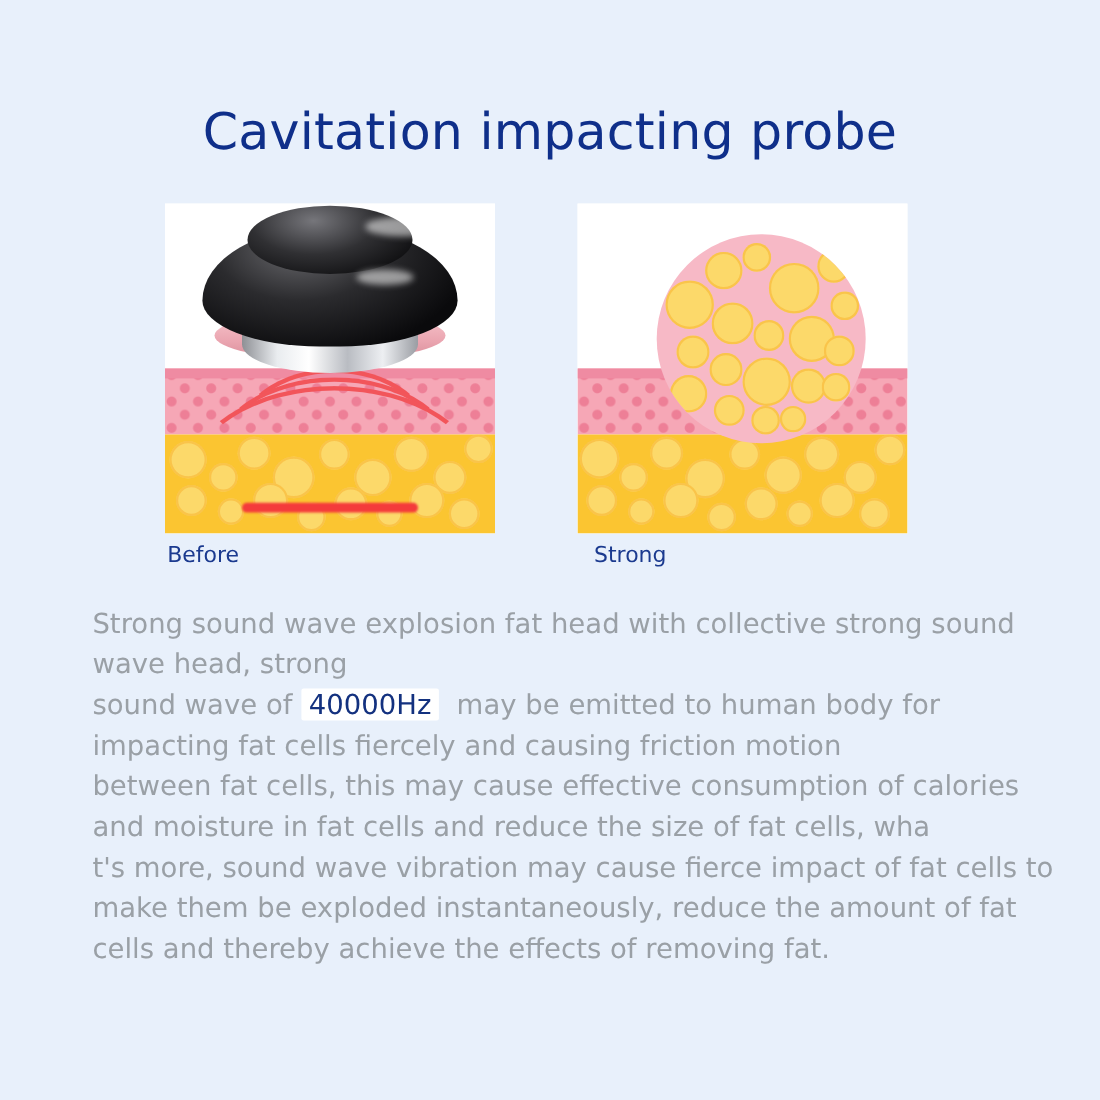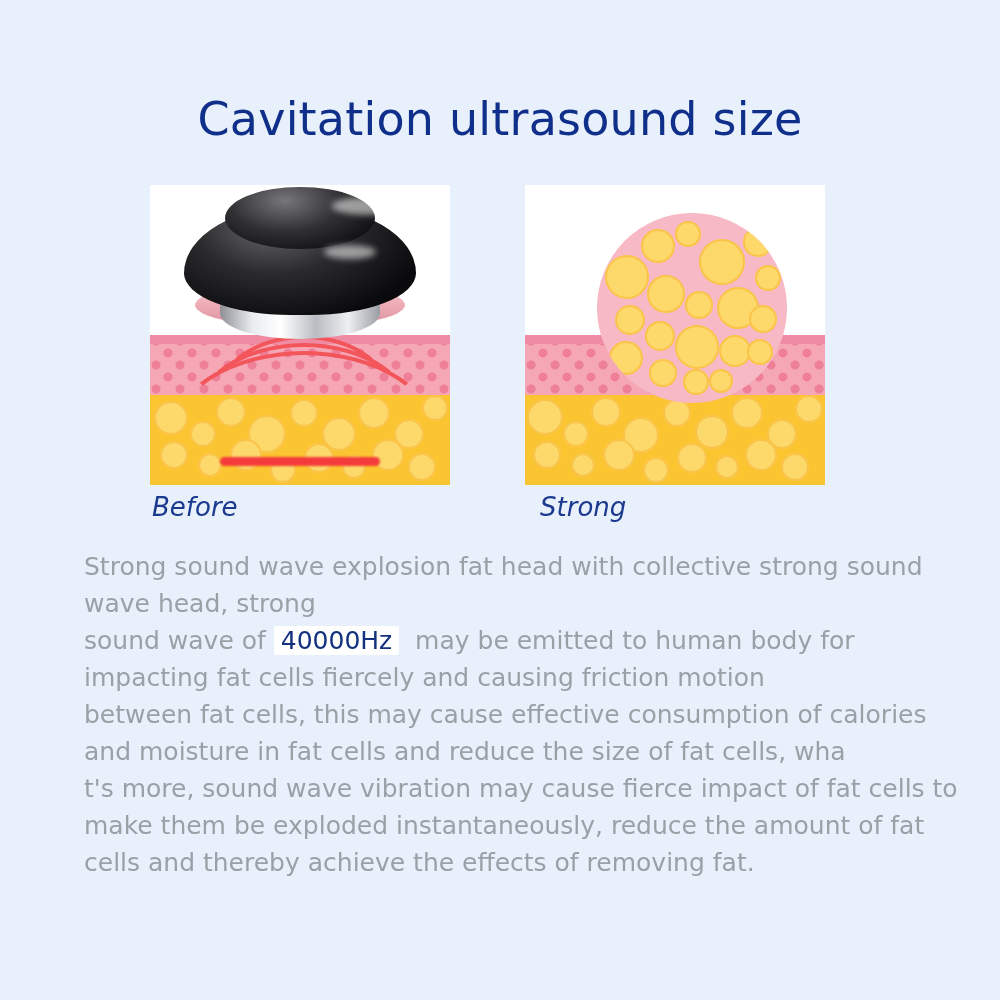--- a/index.html
+++ b/index.html
@@ -163,24 +163,23 @@
     top: 28px;
     width: 190px;
     height: 190px;
     border-radius: 50%;
     background: #f7b9c6;
     overflow: hidden;
   }
 
   .caption {
     position: absolute;
-    font-size: 26px;
+    font-size: 20px;
     color: #1b3a8f;
     font-family: "DejaVu Sans", sans-serif;
-    font-style: italic;
   }
   .caption-before { left: 152px; top: 492px; }
   .caption-after  { left: 540px; top: 492px; }
 
   .body-text {
     position: absolute;
     left: 84px;
     top: 548px;
     width: 880px;
     font-size: 25px;
@@ -194,21 +193,21 @@
     background: #ffffff;
     padding: 0 7px;
     border-radius: 2px;
   }
 </style>
 </head>
 <body>
 
 <div class="page">
 
-  <div class="title">Cavitation ultrasound size</div>
+  <div class="title">Cavitation impacting probe</div>
 
   <div class="panel panel-before">
     <div class="skin-white"></div>
 
     <div class="skin-derm">
       <div class="skin-derm-top"></div>
     </div>
 
     <div class="skin-fat">
       <div class="fatcell" style="left:4px;  top:6px;  width:34px; height:34px;"></div>

